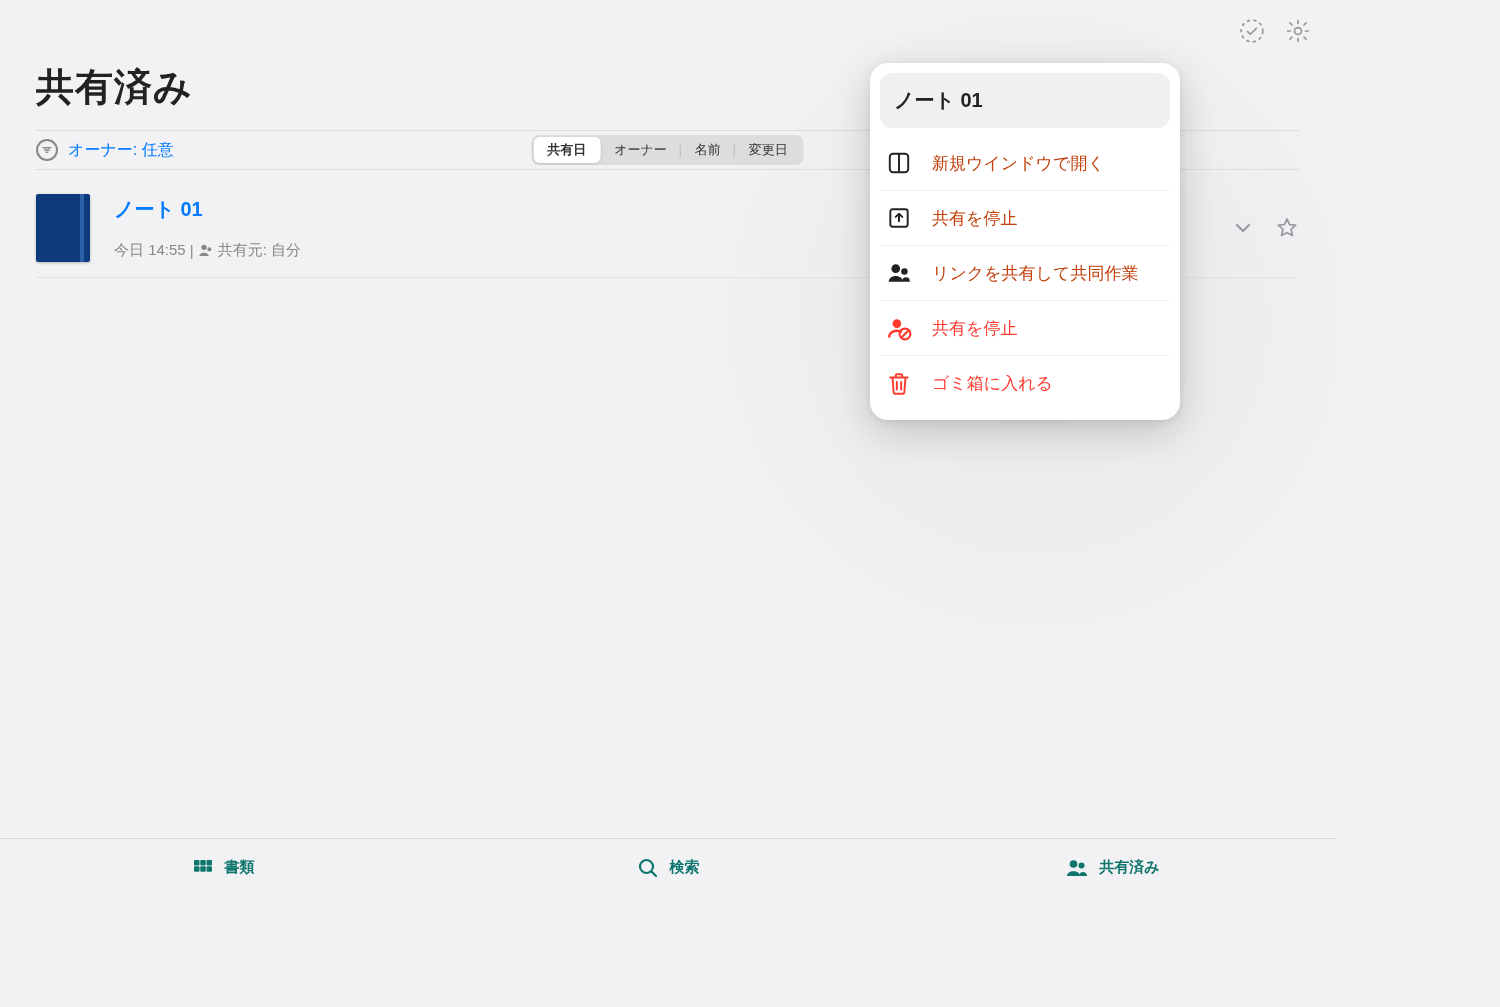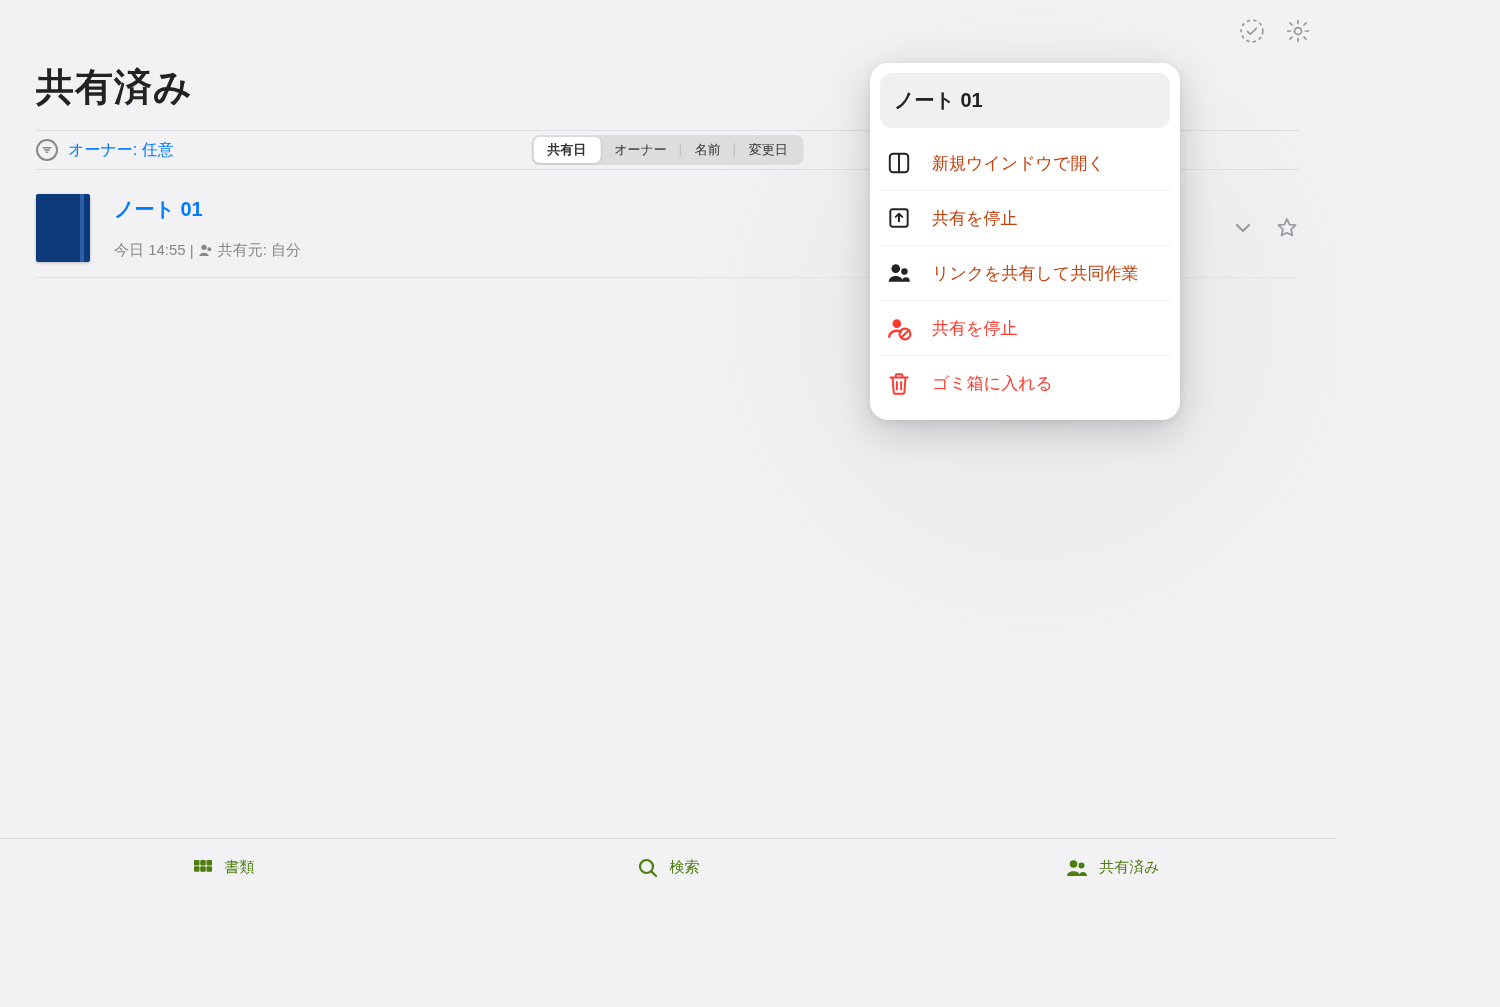--- a/index.html
+++ b/index.html
@@ -163,22 +163,23 @@
       display: flex;
       border-top: 1px solid #d8d8dc;
       background: #f2f2f5;
     }
     .tab {
       flex: 1;
       display: flex;
       align-items: center;
       justify-content: center;
       gap: 10px;
-      color: #4d7c0f;
+      color: #0f766e;
       cursor: pointer;
+      font-weight: bold;
     }
     .tab-icon { width: 24px; height: 24px; }
     .tab-label { font-size: 15px; }
 
     
     .vignette {
       position: absolute;
       top: -40px; right: -60px;
       width: 720px; height: 720px;
       background: radial-gradient(circle at center, rgba(0,0,0,0.035) 0%, rgba(0,0,0,0.02) 40%, rgba(0,0,0,0) 70%);

